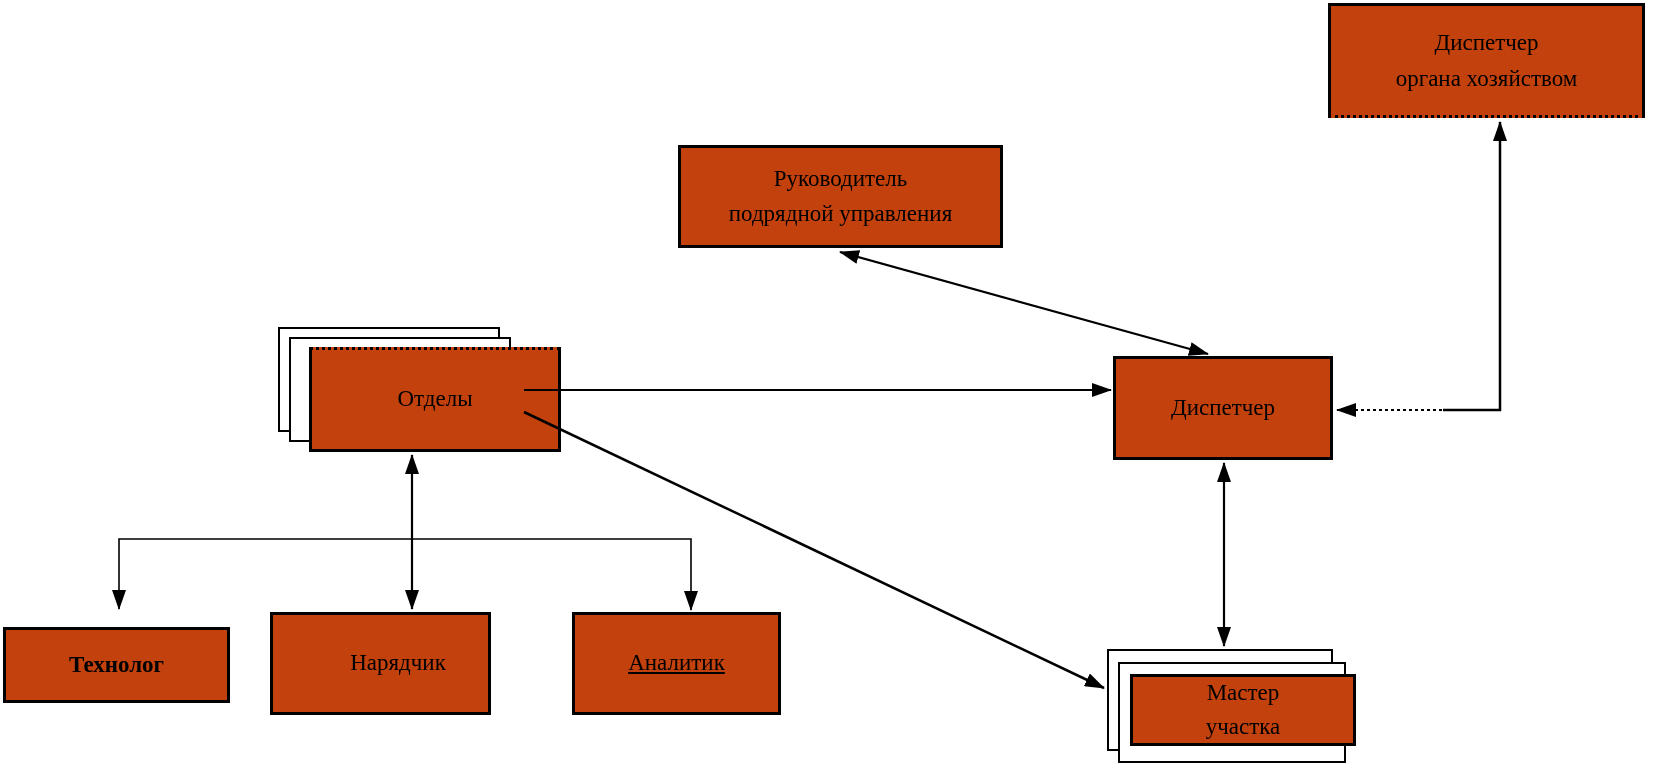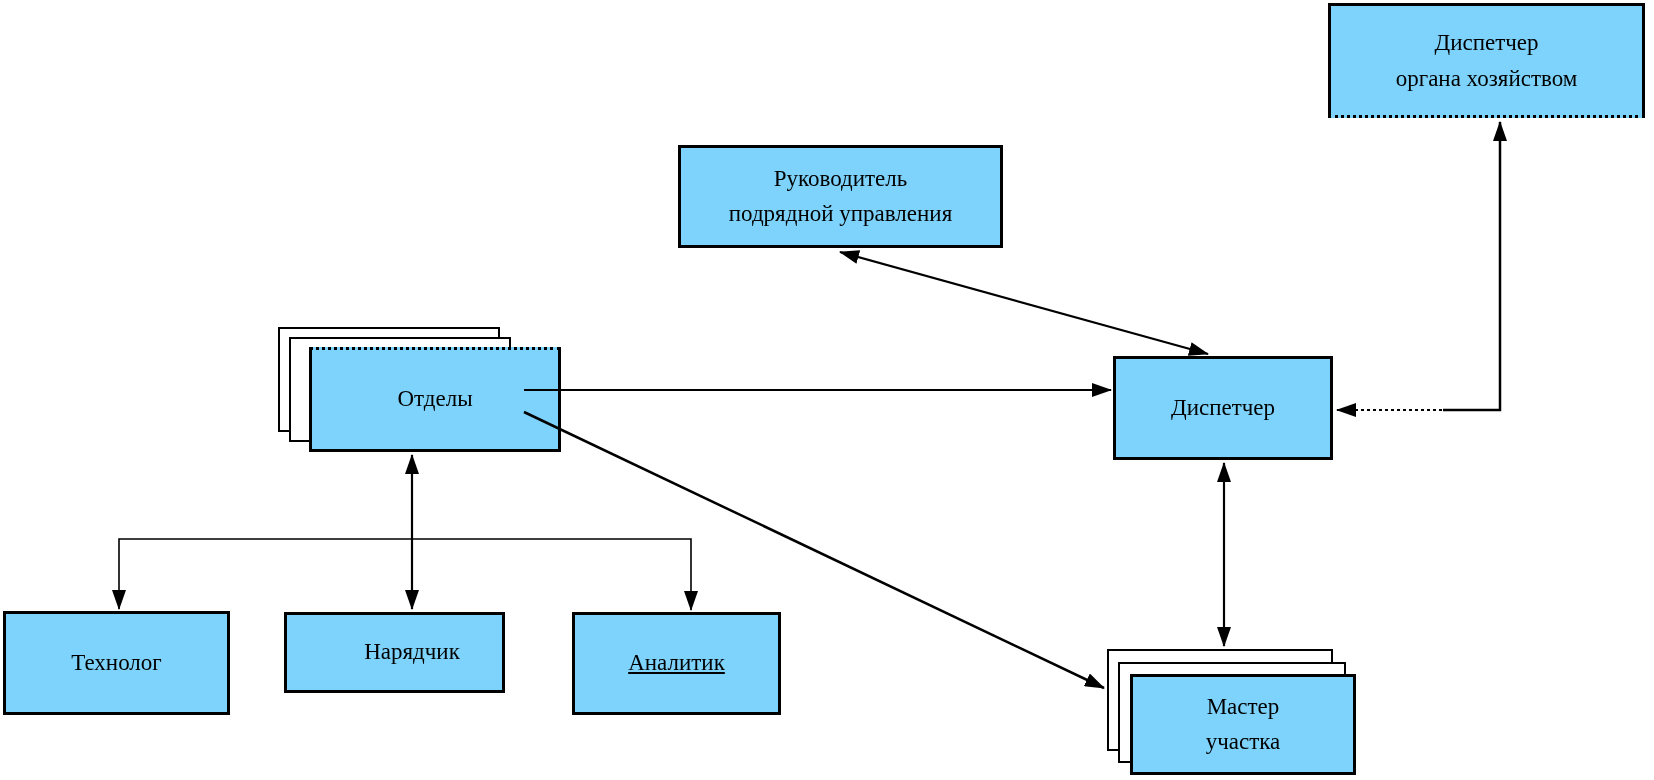--- a/index.html
+++ b/index.html
@@ -6,21 +6,21 @@
   #canvas{
     position:relative;
     width:1654px;height:780px;
     background:#ffffff;
     font-family:"Liberation Serif","DejaVu Serif",serif;
     color:#000;
     overflow:hidden;
   }
   .node{
     position:absolute;
-    background:#7dd3fc;
+    background:#c2410c;
     border:3px solid #000;
     display:flex;
     flex-direction:column;
     justify-content:center;
     text-align:center;
     font-size:23px;
     line-height:1.5;
     box-sizing:border-box;
     z-index:2;
   }
@@ -35,27 +35,27 @@
   #n-dispatcher-authority{left:1328px;top:3px;width:317px;height:115px;border-bottom:3px dotted #000;line-height:1.55;}
   
   #n-head-contractor{left:678px;top:145px;width:325px;height:103px;}
   
   #n-departments-back{left:278px;top:327px;width:222px;height:105px;}
   #n-departments-mid{left:289px;top:337px;width:222px;height:105px;}
   #n-departments{left:309px;top:347px;width:252px;height:105px;border-top:3px dotted #000;}
   
   #n-dispatcher{left:1113px;top:356px;width:220px;height:104px;}
   
-  #n-technologist{left:3px;top:611px;width:227px;height:104px;}
-  #n-work-order-clerk{left:284px;top:612px;width:221px;height:81px;padding-left:35px;}
+  #n-technologist{left:3px;top:627px;width:227px;height:76px;font-weight:bold;}
+  #n-work-order-clerk{left:270px;top:612px;width:221px;height:103px;padding-left:35px;}
   #n-analyst{left:572px;top:612px;width:209px;height:103px;text-decoration:underline;}
   
   #n-site-foreman-back{left:1107px;top:649px;width:226px;height:102px;}
   #n-site-foreman-mid{left:1118px;top:662px;width:228px;height:101px;}
-  #n-site-foreman{left:1130px;top:674px;width:226px;height:101px;}
+  #n-site-foreman{left:1130px;top:674px;width:226px;height:72px;}
   #edges{
     position:absolute;left:0;top:0;width:1654px;height:780px;
     z-index:3;pointer-events:none;
   }
 </style>
 </head>
 <body>
 
 <div id="canvas">
 

